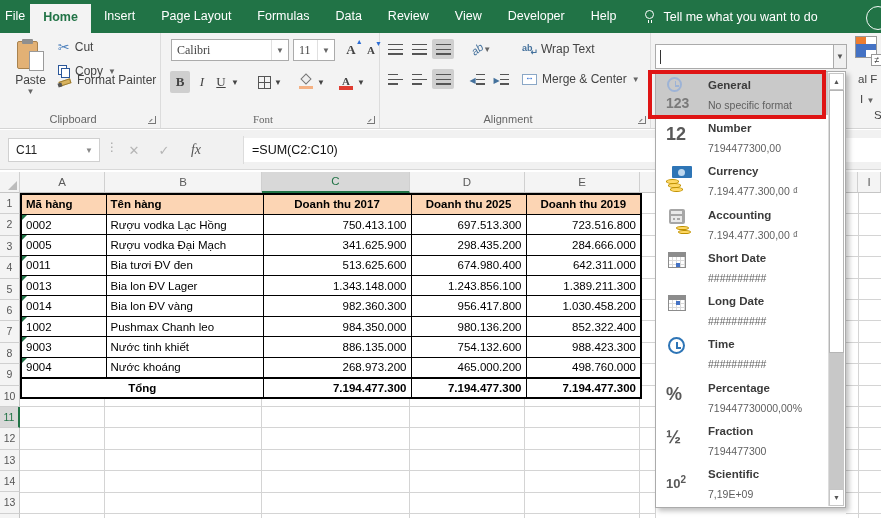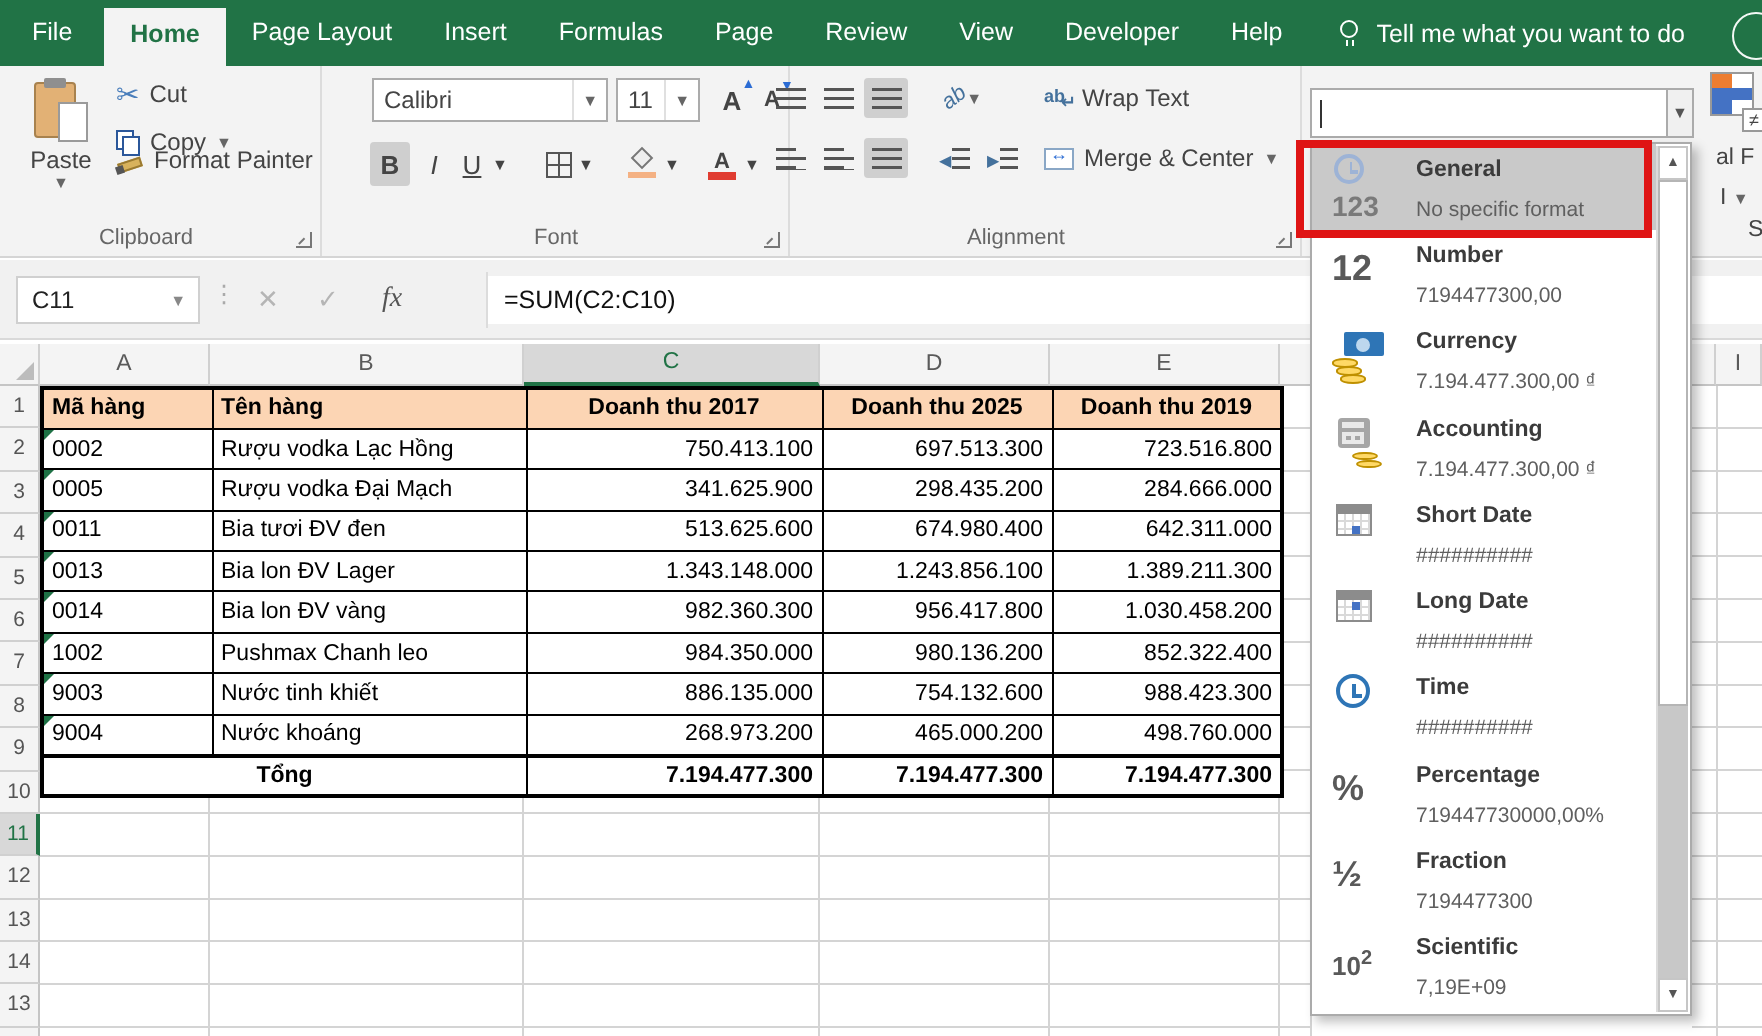--- a/index.html
+++ b/index.html
@@ -3,21 +3,21 @@
 <meta charset="utf-8">
 <style>
   * { margin:0; padding:0; box-sizing:border-box; }
   html,body { width:881px; height:518px; }
   body { position:relative; overflow:hidden; background:#fff;
          font-family:"Liberation Sans","DejaVu Sans",sans-serif; }
 
   
   .tabbar { position:absolute; left:0; top:0; width:881px; height:33px; background:#217346; display:flex; align-items:stretch; }
   .tab { color:#fff; font-size:12.5px; padding:9px 13px 8px; cursor:default; white-space:nowrap; }
-  .tab-file { padding:9px 16px 8px; }
+  .tab-file { padding:9px 5px 8px; }
   .tab-active { background:#f3f3f3; color:#217346; font-weight:bold; margin-top:4px; padding-top:6px; }
   .tellme { display:flex; align-items:center; color:#fff; font-size:12.5px; margin-left:14px; gap:7px; }
   .bulb { width:13px; height:13px; position:relative; }
   .bulb i { position:absolute; left:2px; top:0; width:9px; height:9px; border:1.2px solid #fff; border-radius:50%; }
   .bulb b { position:absolute; left:4.5px; bottom:0; width:4px; height:3px; border-left:1.2px solid #fff; border-right:1.2px solid #fff; }
   .corner-circle { position:absolute; right:-9px; top:6px; width:24px; height:24px; border:1.5px solid rgba(255,255,255,.95); border-radius:50%; }
 
   
   .ribbon { position:absolute; left:0; top:33px; width:881px; height:96px; background:#f3f3f3; border-bottom:1px solid #d5d5d5; font-size:12px; color:#444; }
   .grp { position:absolute; top:0; height:95px; border-right:1px solid #dcdcdc; }
@@ -34,21 +34,21 @@
   .small-row { position:absolute; left:58px; display:flex; align-items:center; gap:5px; white-space:nowrap; }
   .scissors { color:#4a7ebb; font-size:14px; line-height:1; }
   .copy-ic { position:relative; width:12px; height:13px; }
   .copy-ic i, .copy-ic b { position:absolute; width:9px; height:10px; background:#fff; border:1px solid #2b579a; }
   .copy-ic i { left:0; top:0; } .copy-ic b { left:3px; top:3px; }
   .fp-ic { position:relative; width:14px; height:13px; }
   .fp-ic .brush { position:absolute; left:1px; top:6px; width:12px; height:5px; background:#d8b25c; border:1px solid #9a7a30; transform:rotate(-18deg); }
   .fp-ic .tip { position:absolute; left:0; top:9px; width:4px; height:4px; background:#555; transform:rotate(-18deg); }
   .dd-small { color:#666; font-size:8px; }
 
-  .g-font { left:176px; width:219px; }
+  .g-font { left:161px; width:219px;font-family:Liberation Serif, serif; }
   .combo { position:absolute; background:#fff; border:1px solid #ababab; display:flex; align-items:center; font-size:12px; padding-left:5px; }
   .combo .arr { margin-left:auto; color:#666; font-size:8px; padding:0 4px; border-left:1px solid #e0e0e0; align-self:stretch; display:flex; align-items:center; }
   .btn { position:absolute; display:flex; align-items:center; justify-content:center; color:#444; }
   .btn.on { background:#cfcfcf; border-radius:2px; }
   .fsz { font-size:13px; font-weight:bold; }
   .a-upd { position:relative; font-size:13px; font-weight:bold; }
   .a-upd .tri { position:absolute; top:-4px; right:-7px; font-size:7px; color:#2b6cd4; }
   .u-line { text-decoration:underline; }
   .border-ic { width:13px; height:13px; border:1px solid #555; background:
       linear-gradient(#555,#555) 50% 0/1px 100% no-repeat,
@@ -158,24 +158,24 @@
   .clock-b { position:absolute; left:4px; top:1px; width:17px; height:17px; border:2px solid #2e75b6; border-radius:50%; }
   .clock-b:before { content:""; position:absolute; left:6px; top:3px; width:1.6px; height:6px; background:#2e75b6; }
   .clock-b:after { content:""; position:absolute; left:6px; top:7.5px; width:5px; height:1.6px; background:#2e75b6; }
 </style>
 </head>
 <body>
 
 <div class="tabbar">
   <div class="tab tab-file">File</div>
   <div class="tab tab-active">Home</div>
+  <div class="tab">Insert</div>
   <div class="tab">Page Layout</div>
-  <div class="tab">Insert</div>
   <div class="tab">Formulas</div>
-  <div class="tab">Page</div>
+  <div class="tab">Data</div>
   <div class="tab">Review</div>
   <div class="tab">View</div>
   <div class="tab">Developer</div>
   <div class="tab">Help</div>
   <div class="tellme">
     <span class="bulb">
         <i></i>
         <b></b>
       </span>
     <span>Tell me what you want to do</span>

